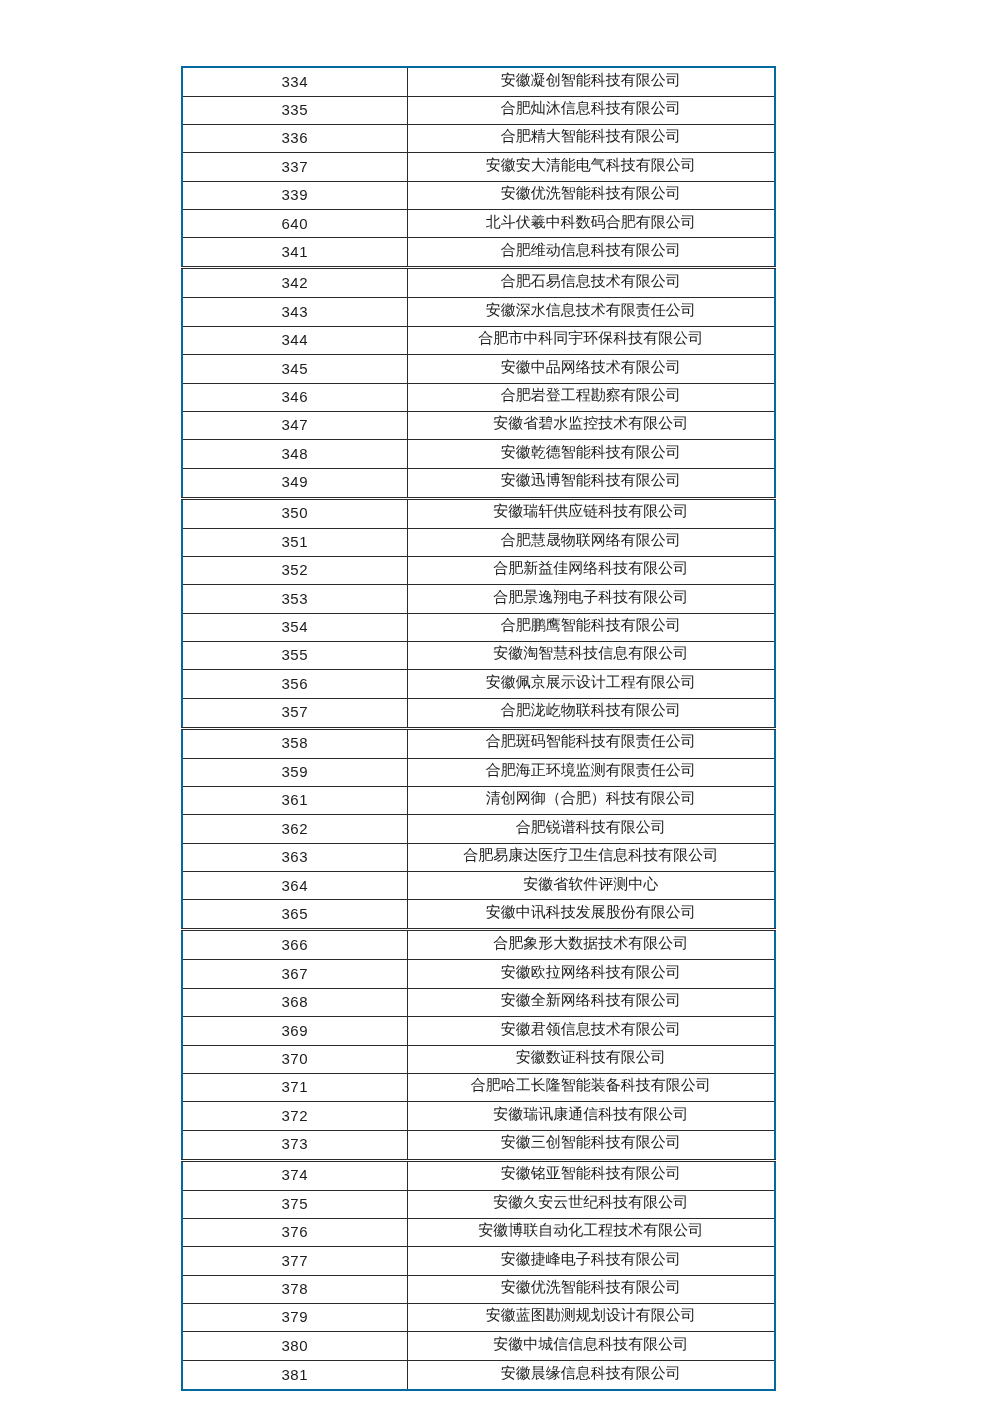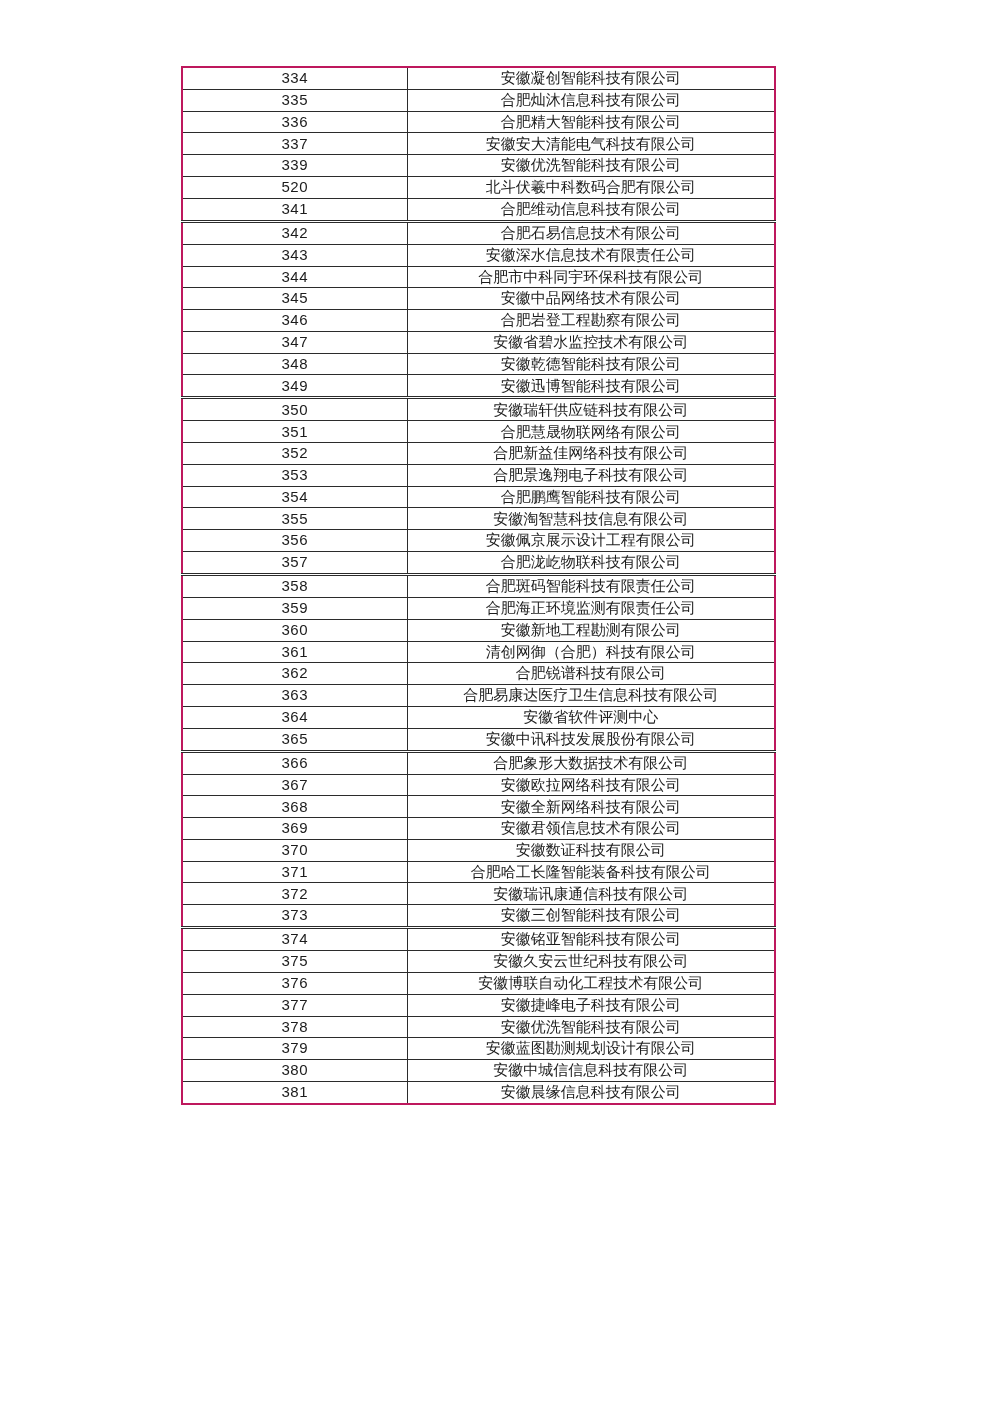--- a/index.html
+++ b/index.html
@@ -13,44 +13,44 @@
     height: 1403px;
     background: #ffffff;
     overflow: hidden;
     font-family: "Liberation Sans", sans-serif;
   }
   table.company-table {
     position: absolute;
     left: 181px;
     top: 66px;
     width: 593px;
-    height: 1039px;
+    height: 1325px;
     border-collapse: collapse;
     table-layout: fixed;
-    border: 2px solid #be185d;
+    border: 2px solid #0369a1;
   }
   table.company-table td {
     border: 1px solid #2b2b2b;
     padding: 0 2px;
     text-align: center;
     vertical-align: middle;
     color: #1c1c1c;
     font-size: 15px;
     line-height: 1.1;
     overflow: hidden;
     white-space: nowrap;
   }
   table.company-table col.c-no   { width: 225px; }
   table.company-table col.c-name { width: 368px; }
   td.cell-no {
     font-family: "Liberation Sans", "DejaVu Sans", sans-serif;
     letter-spacing: 0.5px;
   }
   td.cell-name {
-    font-family: Liberation Serif, serif;
+    font-family: Liberation Mono, monospace;
     font-size: 15px;
   }
   tr.group-start td {
     border-top: 3px double #2b2b2b;
   }
 </style>
 </head>
 <body>
 
 <div class="page">
@@ -74,21 +74,21 @@
         </tr>
         <tr>
           <td class="cell-no">337</td>
           <td class="cell-name">安徽安大清能电气科技有限公司</td>
         </tr>
         <tr>
           <td class="cell-no">339</td>
           <td class="cell-name">安徽优洗智能科技有限公司</td>
         </tr>
         <tr>
-          <td class="cell-no">520</td>
+          <td class="cell-no">640</td>
           <td class="cell-name">北斗伏羲中科数码合肥有限公司</td>
         </tr>
         <tr>
           <td class="cell-no">341</td>
           <td class="cell-name">合肥维动信息科技有限公司</td>
         </tr>
         <tr class="group-start">
           <td class="cell-no">342</td>
           <td class="cell-name">合肥石易信息技术有限公司</td>
         </tr>
@@ -152,24 +152,20 @@
           <td class="cell-no">357</td>
           <td class="cell-name">合肥泷屹物联科技有限公司</td>
         </tr>
         <tr class="group-start">
           <td class="cell-no">358</td>
           <td class="cell-name">合肥斑码智能科技有限责任公司</td>
         </tr>
         <tr>
           <td class="cell-no">359</td>
           <td class="cell-name">合肥海正环境监测有限责任公司</td>
-        </tr>
-        <tr>
-          <td class="cell-no">360</td>
-          <td class="cell-name">安徽新地工程勘测有限公司</td>
         </tr>
         <tr>
           <td class="cell-no">361</td>
           <td class="cell-name">清创网御（合肥）科技有限公司</td>
         </tr>
         <tr>
           <td class="cell-no">362</td>
           <td class="cell-name">合肥锐谱科技有限公司</td>
         </tr>
         <tr>

